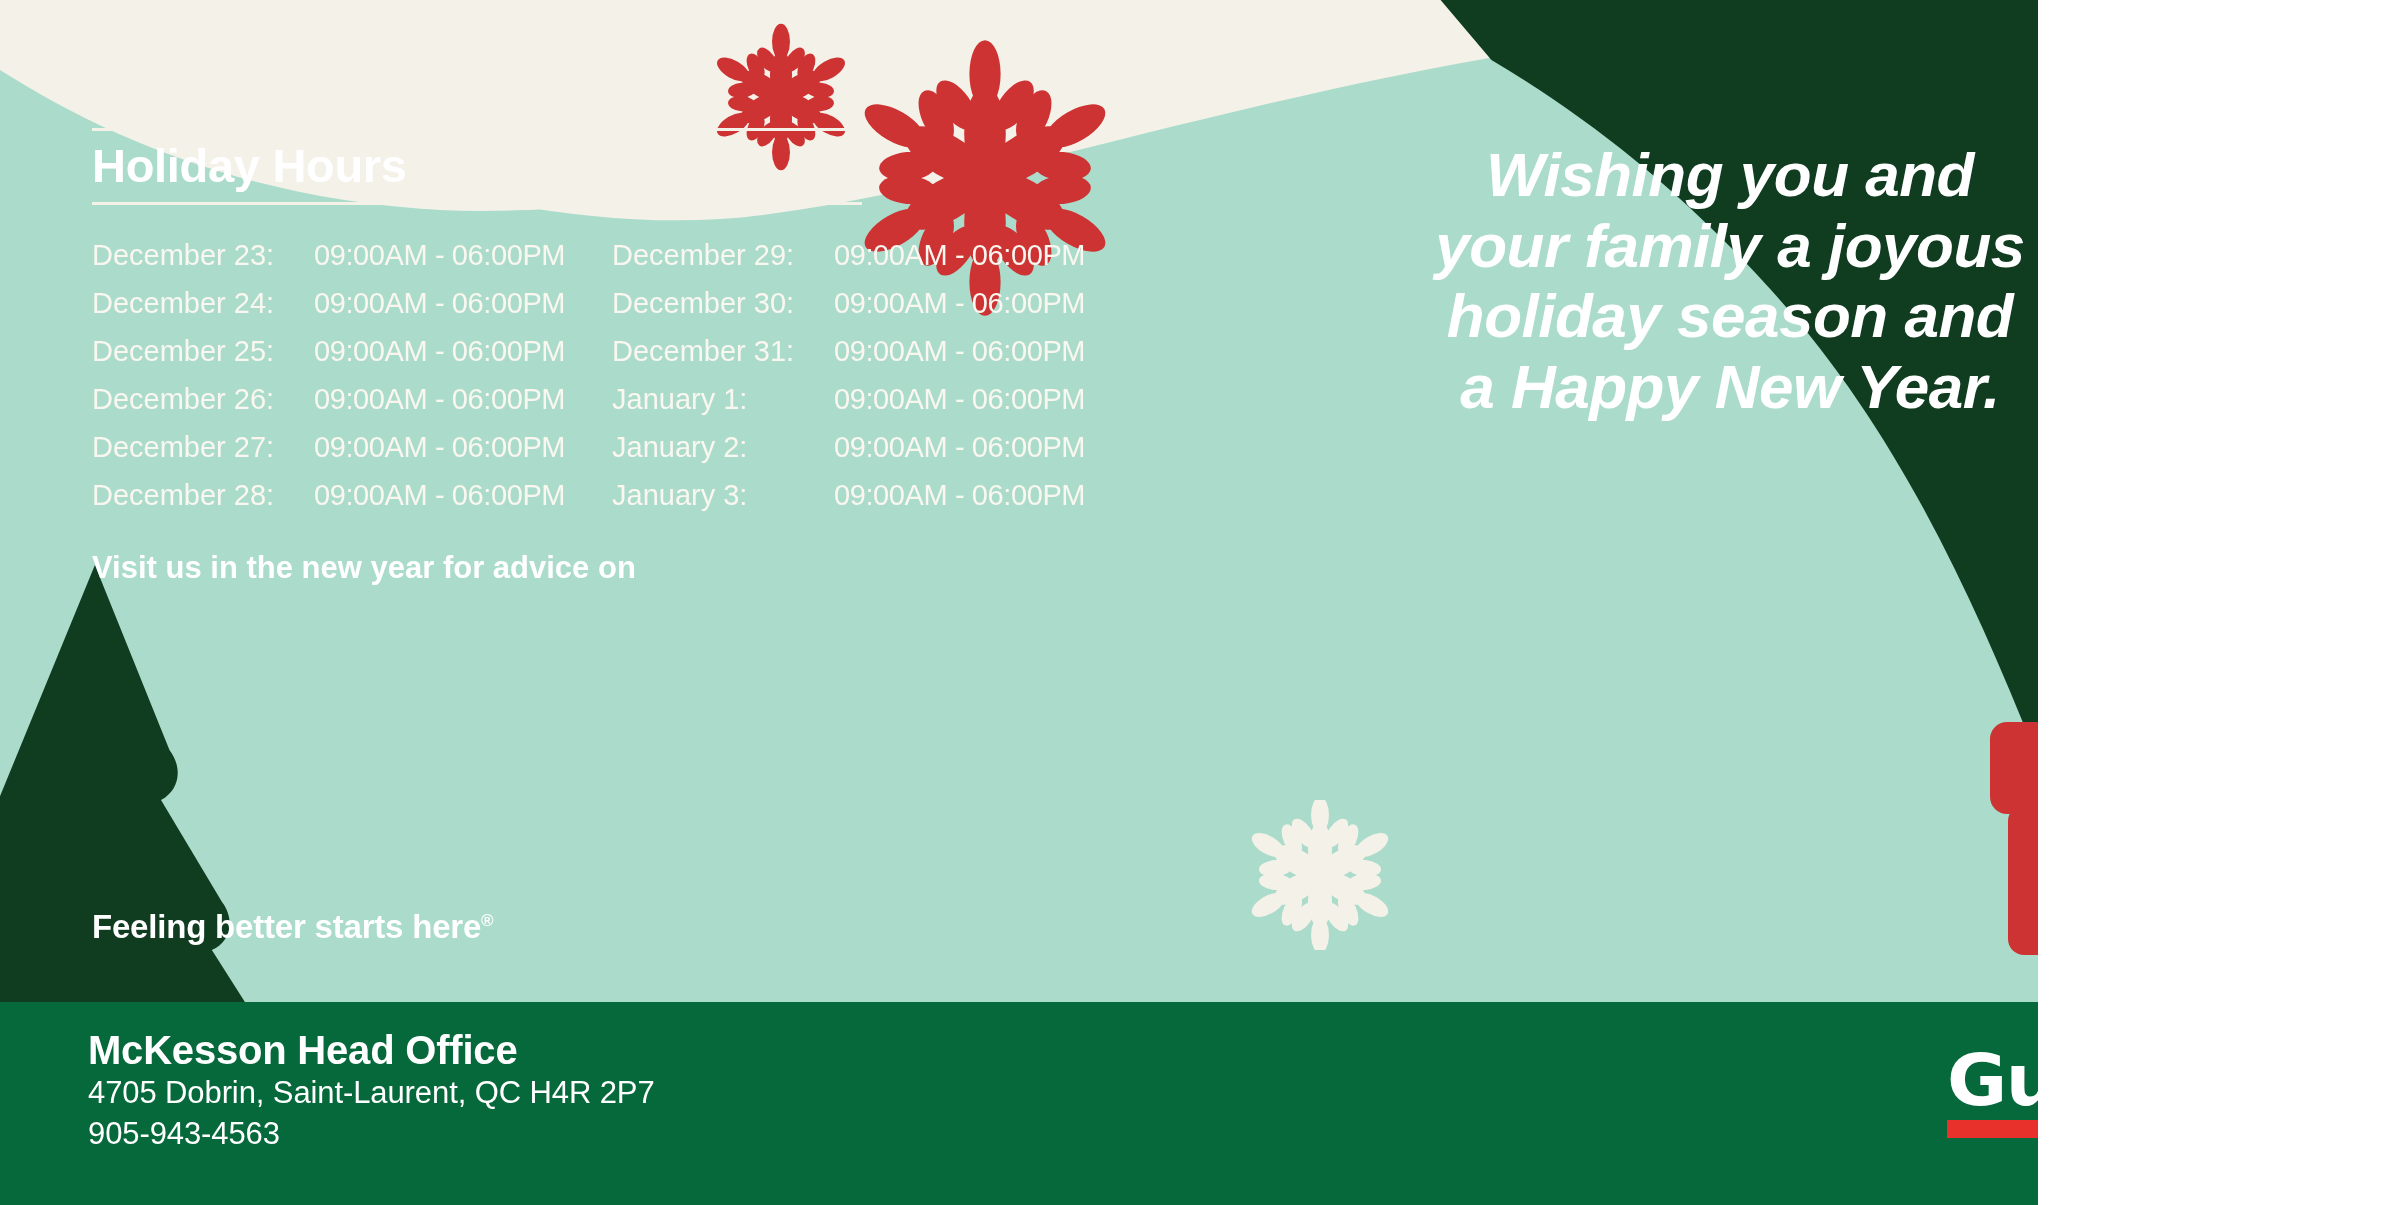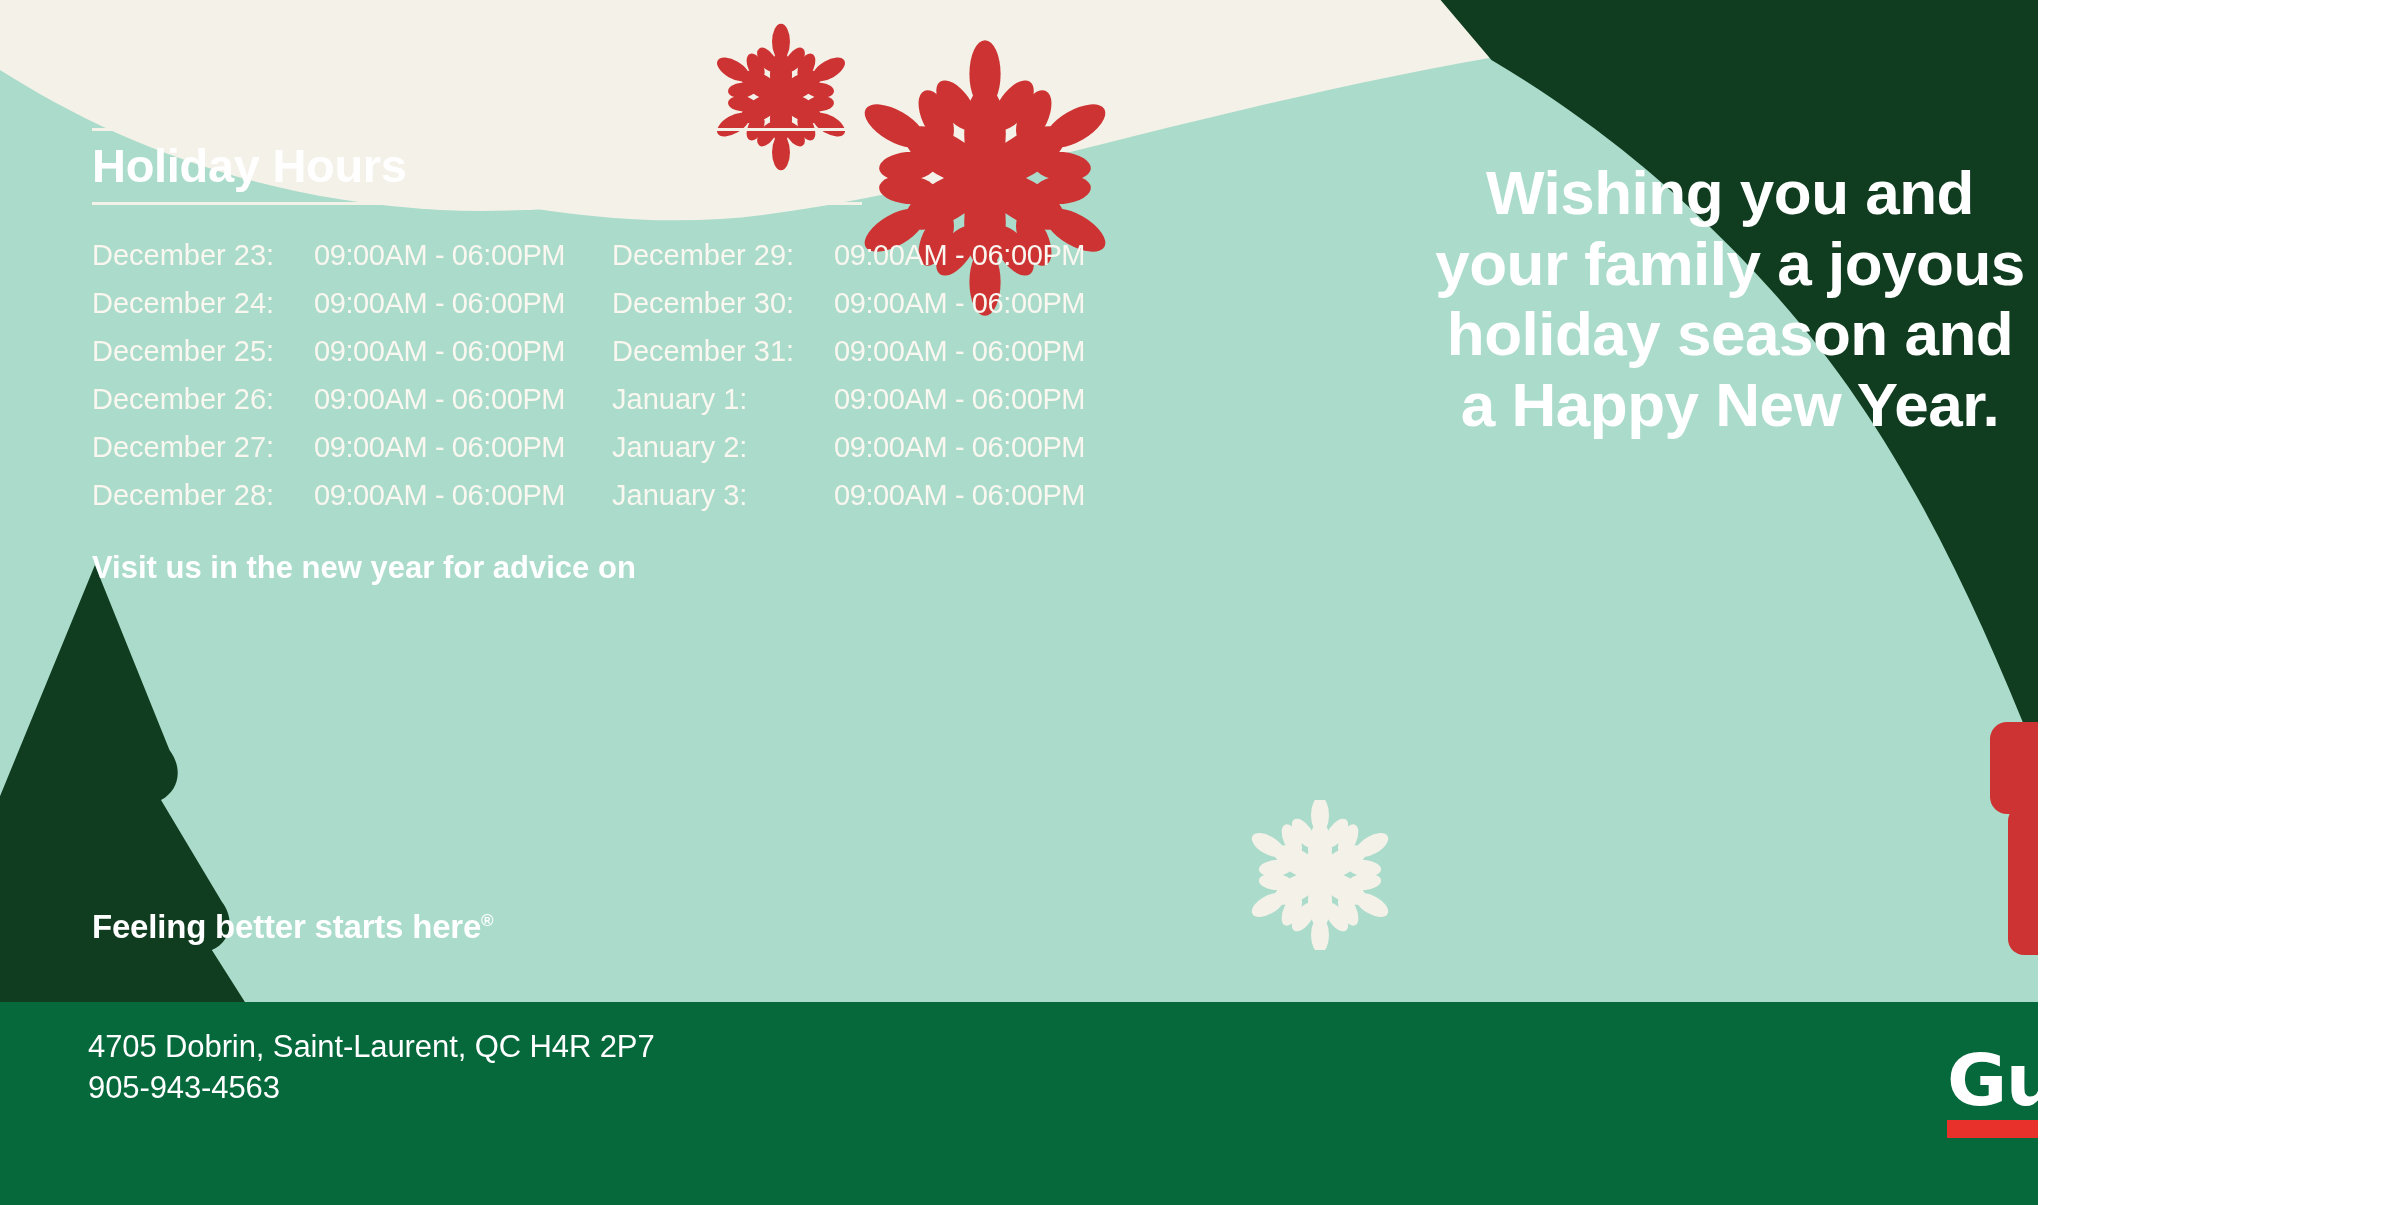--- a/index.html
+++ b/index.html
@@ -98,24 +98,24 @@
 
   
   #greeting {
     position: absolute;
     left: 1290px;
     top: 140px;
     width: 880px;
     text-align: center;
     font-size: 62px;
     font-weight: bold;
+    font-style: italic;
     color: #FFFFFF;
     line-height: 1.14;
     letter-spacing: -0.5px;
-    margin-top: 18px;
   }
   #greeting div { white-space: nowrap; }
 
   
   #footer {
     position: absolute;
     left: 0;
     bottom: 0;
     width: 2405px;
     height: 203px;
@@ -477,20 +477,21 @@
 
   <div id="greeting">
     <div>Wishing you and</div>
     <div>your family a joyous</div>
     <div>holiday season and</div>
     <div>a Happy New Year.</div>
   </div>
 
   <div id="footer">
     <div id="footer-address">
+      <div id="office-name">McKesson Head Office</div>
       <div class="addr-line">4705 Dobrin, Saint-Laurent, QC   H4R 2P7</div>
       <div class="addr-line">905-943-4563</div>
     </div>
 
     <div id="guardian-logo">
       <div id="guardian-wordmark">Guardian</div>
       <div id="guardian-bar">
         <span id="guardian-reg">®</span>
       </div>
     </div>

